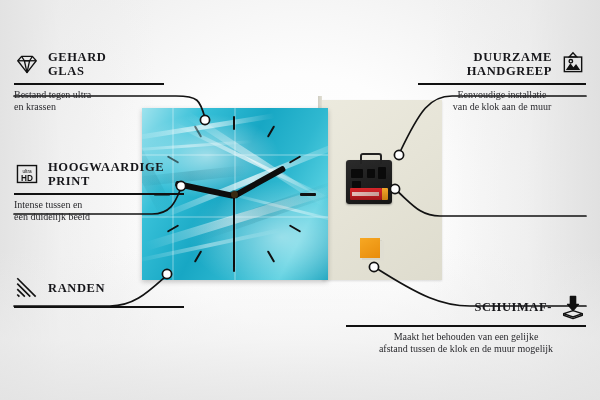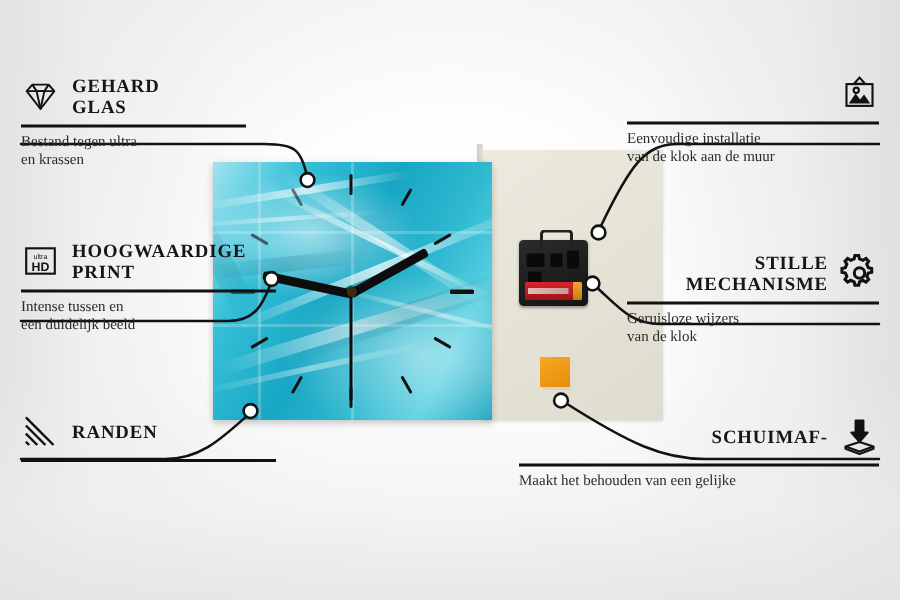--- a/index.html
+++ b/index.html
@@ -114,21 +114,21 @@
   }
   .ct-rule{height:1.5px;background:#111;margin:5px 0 4px;}
   .ct-sub{
     font-family:"Liberation Serif", serif;
     font-size:10px;line-height:12.5px;color:#2a2a2e;
   }
   .left .ct-row{justify-content:flex-start;}
   .left .ct-sub{text-align:left;}
   .right .ct-row{justify-content:flex-end;}
   .right .ct-title{text-align:right;}
-  .right .ct-sub{text-align:left;}
+  .right .ct-sub{text-align:center;}
   .ico{width:26px;height:26px;flex:0 0 26px;display:block;}
   .ico svg{display:block;width:26px;height:26px;}
 
   svg.leader{position:absolute;left:0;top:0;width:600px;height:400px;z-index:5;pointer-events:none;}
 </style>
 </head>
 <body>
 
 <div id="stage">
 
@@ -275,69 +275,53 @@
         <div class="ct-title">RANDEN</div>
       </span>
     </div>
     <div class="ct-rule"></div>
     <div class="ct-sub"></div>
   </div>
 
   <div class="callout right" style="right:14px;top:50px;width:168px;">
     <div class="ct-row">
       <span>
+        <div class="ct-title">DUURZAME</div>
+        <div class="ct-title">HANDGREEP</div>
       </span>
       <span class="ico">
         <svg viewBox="0 0 24 24">
             <g fill="none" stroke="#111" stroke-width="1.3">
           <path d="M12 1.6 L8.6 5.4 H15.4 Z"></path>
           <rect x="4" y="5.6" width="16" height="13.4"></rect>
           <path d="M5.4 17.6 L9.6 11.4 L12.4 15 L14.8 12 L18.6 17.6 Z" fill="#111" stroke="none"></path>
           <circle cx="10" cy="9.4" r="1.6"></circle>
         </g>
           </svg>
       </span>
     </div>
     <div class="ct-rule"></div>
     <div class="ct-sub">Eenvoudige installatie</div>
     <div class="ct-sub">van de klok aan de muur</div>
   </div>
 
-  <div class="callout right" style="right:14px;top:168px;width:168px;">
-    <div class="ct-row">
-      <span>
-        <div class="ct-title">STILLE</div>
-        <div class="ct-title">MECHANISME</div>
-      </span>
-      <span class="ico">
-        <svg viewBox="0 0 24 24">
-            <g fill="none" stroke="#111" stroke-width="1.9">
-          <path d="M12 3.3 l2.1 .9 1.9-1.1 1.6 1.6 -1.1 1.9 .9 2.1 2.1 .5 v2.3 l-2.1 .5 -.9 2.1 1.1 1.9 -1.6 1.6 -1.9-1.1 -2.1 .9 -.5 2.1 h-2.3 l-.5-2.1 -2.1-.9 -1.9 1.1 -1.6-1.6 1.1-1.9 -.9-2.1 -2.1-.5 v-2.3 l2.1-.5 .9-2.1 -1.1-1.9 1.6-1.6 1.9 1.1 2.1-.9 .5-2.1 h2.3 Z"></path>
-          <circle cx="12" cy="12" r="3.2"></circle>
-        </g>
-          </svg>
-      </span>
-    </div>
-    <div class="ct-rule"></div>
-    <div class="ct-sub">Geruisloze wijzers</div>
-    <div class="ct-sub">van de klok</div>
-  </div>
-
-  <div class="callout right" style="right:14px;top:278px;width:240px;">
+
+  <div class="callout right" style="right:14px;top:294px;width:240px;">
     <div class="ct-row">
       <span>
         <div class="ct-title">SCHUIMAF-</div>
       </span>
       <span class="ico">
         <svg viewBox="0 0 24 24">
             <g fill="none" stroke="#111" stroke-width="1.3" stroke-linejoin="round">
           <path d="M9.6 2.2 h4.8 v7.4 h2.6 L12 15.2 L7 9.6 h2.6 Z" fill="#111" stroke="#111"></path>
           <path d="M12 15.4 L20.6 18.1 L12 21.2 L3.4 18.1 Z"></path>
           <path d="M3.4 18.1 v1.5 L12 22.7 L20.6 19.6 v-1.5"></path>
         </g>
           </svg>
       </span>
     </div>
     <div class="ct-rule"></div>
     <div class="ct-sub">Maakt het behouden van een gelijke</div>
+    <div class="ct-sub">afstand tussen de klok en de muur mogelijk</div>
   </div>
 
 </div>
 
 </body></html>

